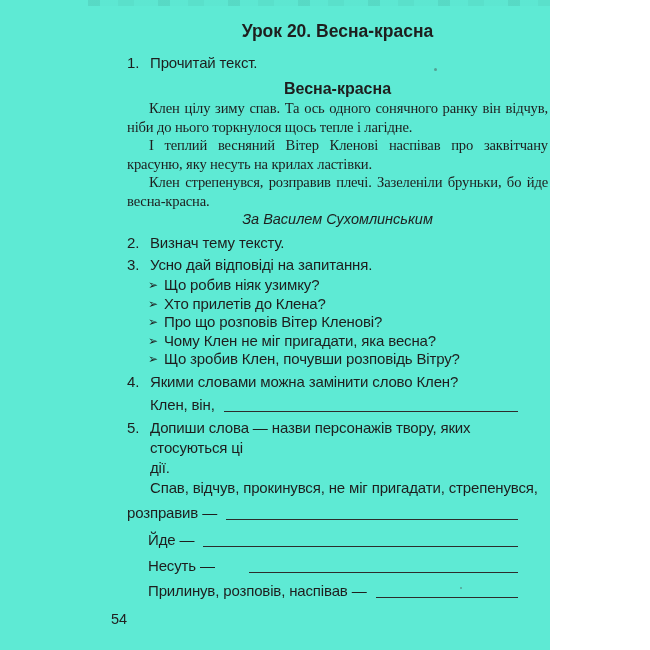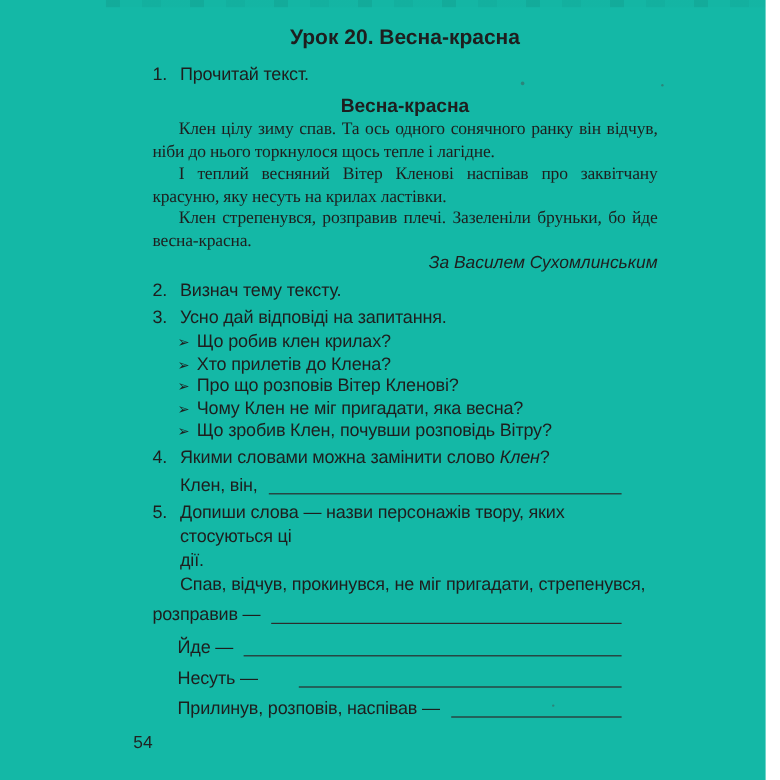--- a/index.html
+++ b/index.html
@@ -1,18 +1,18 @@
 <!DOCTYPE html>
 <html><head>
 <meta charset="utf-8">
 <style>
   html,body{margin:0;padding:0;background:#ffffff;}
   .page{
-    width:638px;height:650px;position:relative;overflow:hidden;
-    background:#14b8a6;
+    width:550px;height:650px;position:relative;overflow:hidden;
+    background:#5eead4;
     font-family:"Liberation Sans",sans-serif;
     color:#1e1e1e;
   }
   .scan-band{
     position:absolute;top:0;left:88px;right:0;height:6px;
     background:repeating-linear-gradient(90deg,
       rgba(0,0,0,.07) 0 12px, rgba(0,0,0,.01) 12px 30px,
       rgba(0,0,0,.045) 30px 46px, rgba(0,0,0,.015) 46px 70px);
   }
   .speck{position:absolute;width:3px;height:3px;border-radius:50%;background:rgba(70,70,70,.45);}
@@ -28,28 +28,28 @@
   .ex .num{flex:0 0 23px;}
   .ex .ex-text{flex:1;}
   .ex1{margin-top:11px;}
   .ex2{margin-top:6px;}
   .ex3{margin-top:2px;}
   .ex4{margin-top:3px;}
   .ex5{margin-top:4px;}
 
   .p-heading{font-size:16px;font-weight:700;text-align:center;margin:6px 0 0;line-height:20px;}
   .para{margin:0;font-size:14.6px;line-height:18.5px;text-align:justify;text-indent:22px;letter-spacing:-0.15px;font-family:Liberation Serif, serif;}
-  .attribution{font-size:14.5px;font-style:italic;text-align:right;line-height:16px;margin-top:1px;}
+  .attribution{font-size:14.5px;font-style:italic;text-align:center;line-height:16px;margin-top:1px;}
 
   .bullets{margin:1px 0 0 21px;font-size:15px;line-height:18.5px;letter-spacing:-0.15px;}
   .bq{display:flex;}
   .bq .bg{flex:0 0 16px;font-size:12px;line-height:18.5px;}
   .bq .bq-text{flex:1;}
 
-  .it{font-style:italic;}
+  .it{}
 
   .fill-row{display:flex;margin-right:30px;height:19px;font-size:15px;line-height:19px;letter-spacing:-0.15px;text-align:center;}
   .fill-row .flabel{white-space:nowrap;}
   .fill-line{flex:1;margin-left:9px;border-bottom:1.8px solid #2c2c2c;height:16px;}
   .row-klen{margin-left:23px;margin-top:3px;}
   .row-b{margin-top:5px;}
   .row-c{margin-left:21px;margin-top:8px;}
   .row-d{margin-left:21px;margin-top:7px;gap:25px;}
   .row-e{margin-left:21px;margin-top:6px;}
 
@@ -89,21 +89,21 @@
     </div>
 
     <div class="ex ex3">
       <span class="num">3.</span>
       <span class="ex-text">Усно дай відповіді на запитання.</span>
     </div>
 
     <div class="bullets">
       <div class="bq">
         <span class="bg">➢</span>
-        <span class="bq-text">Що робив клен крилах?</span>
+        <span class="bq-text">Що робив ніяк узимку?</span>
       </div>
       <div class="bq">
         <span class="bg">➢</span>
         <span class="bq-text">Хто прилетів до Клена?</span>
       </div>
       <div class="bq">
         <span class="bg">➢</span>
         <span class="bq-text">Про що розповів Вітер Кленові?</span>
       </div>
       <div class="bq">

